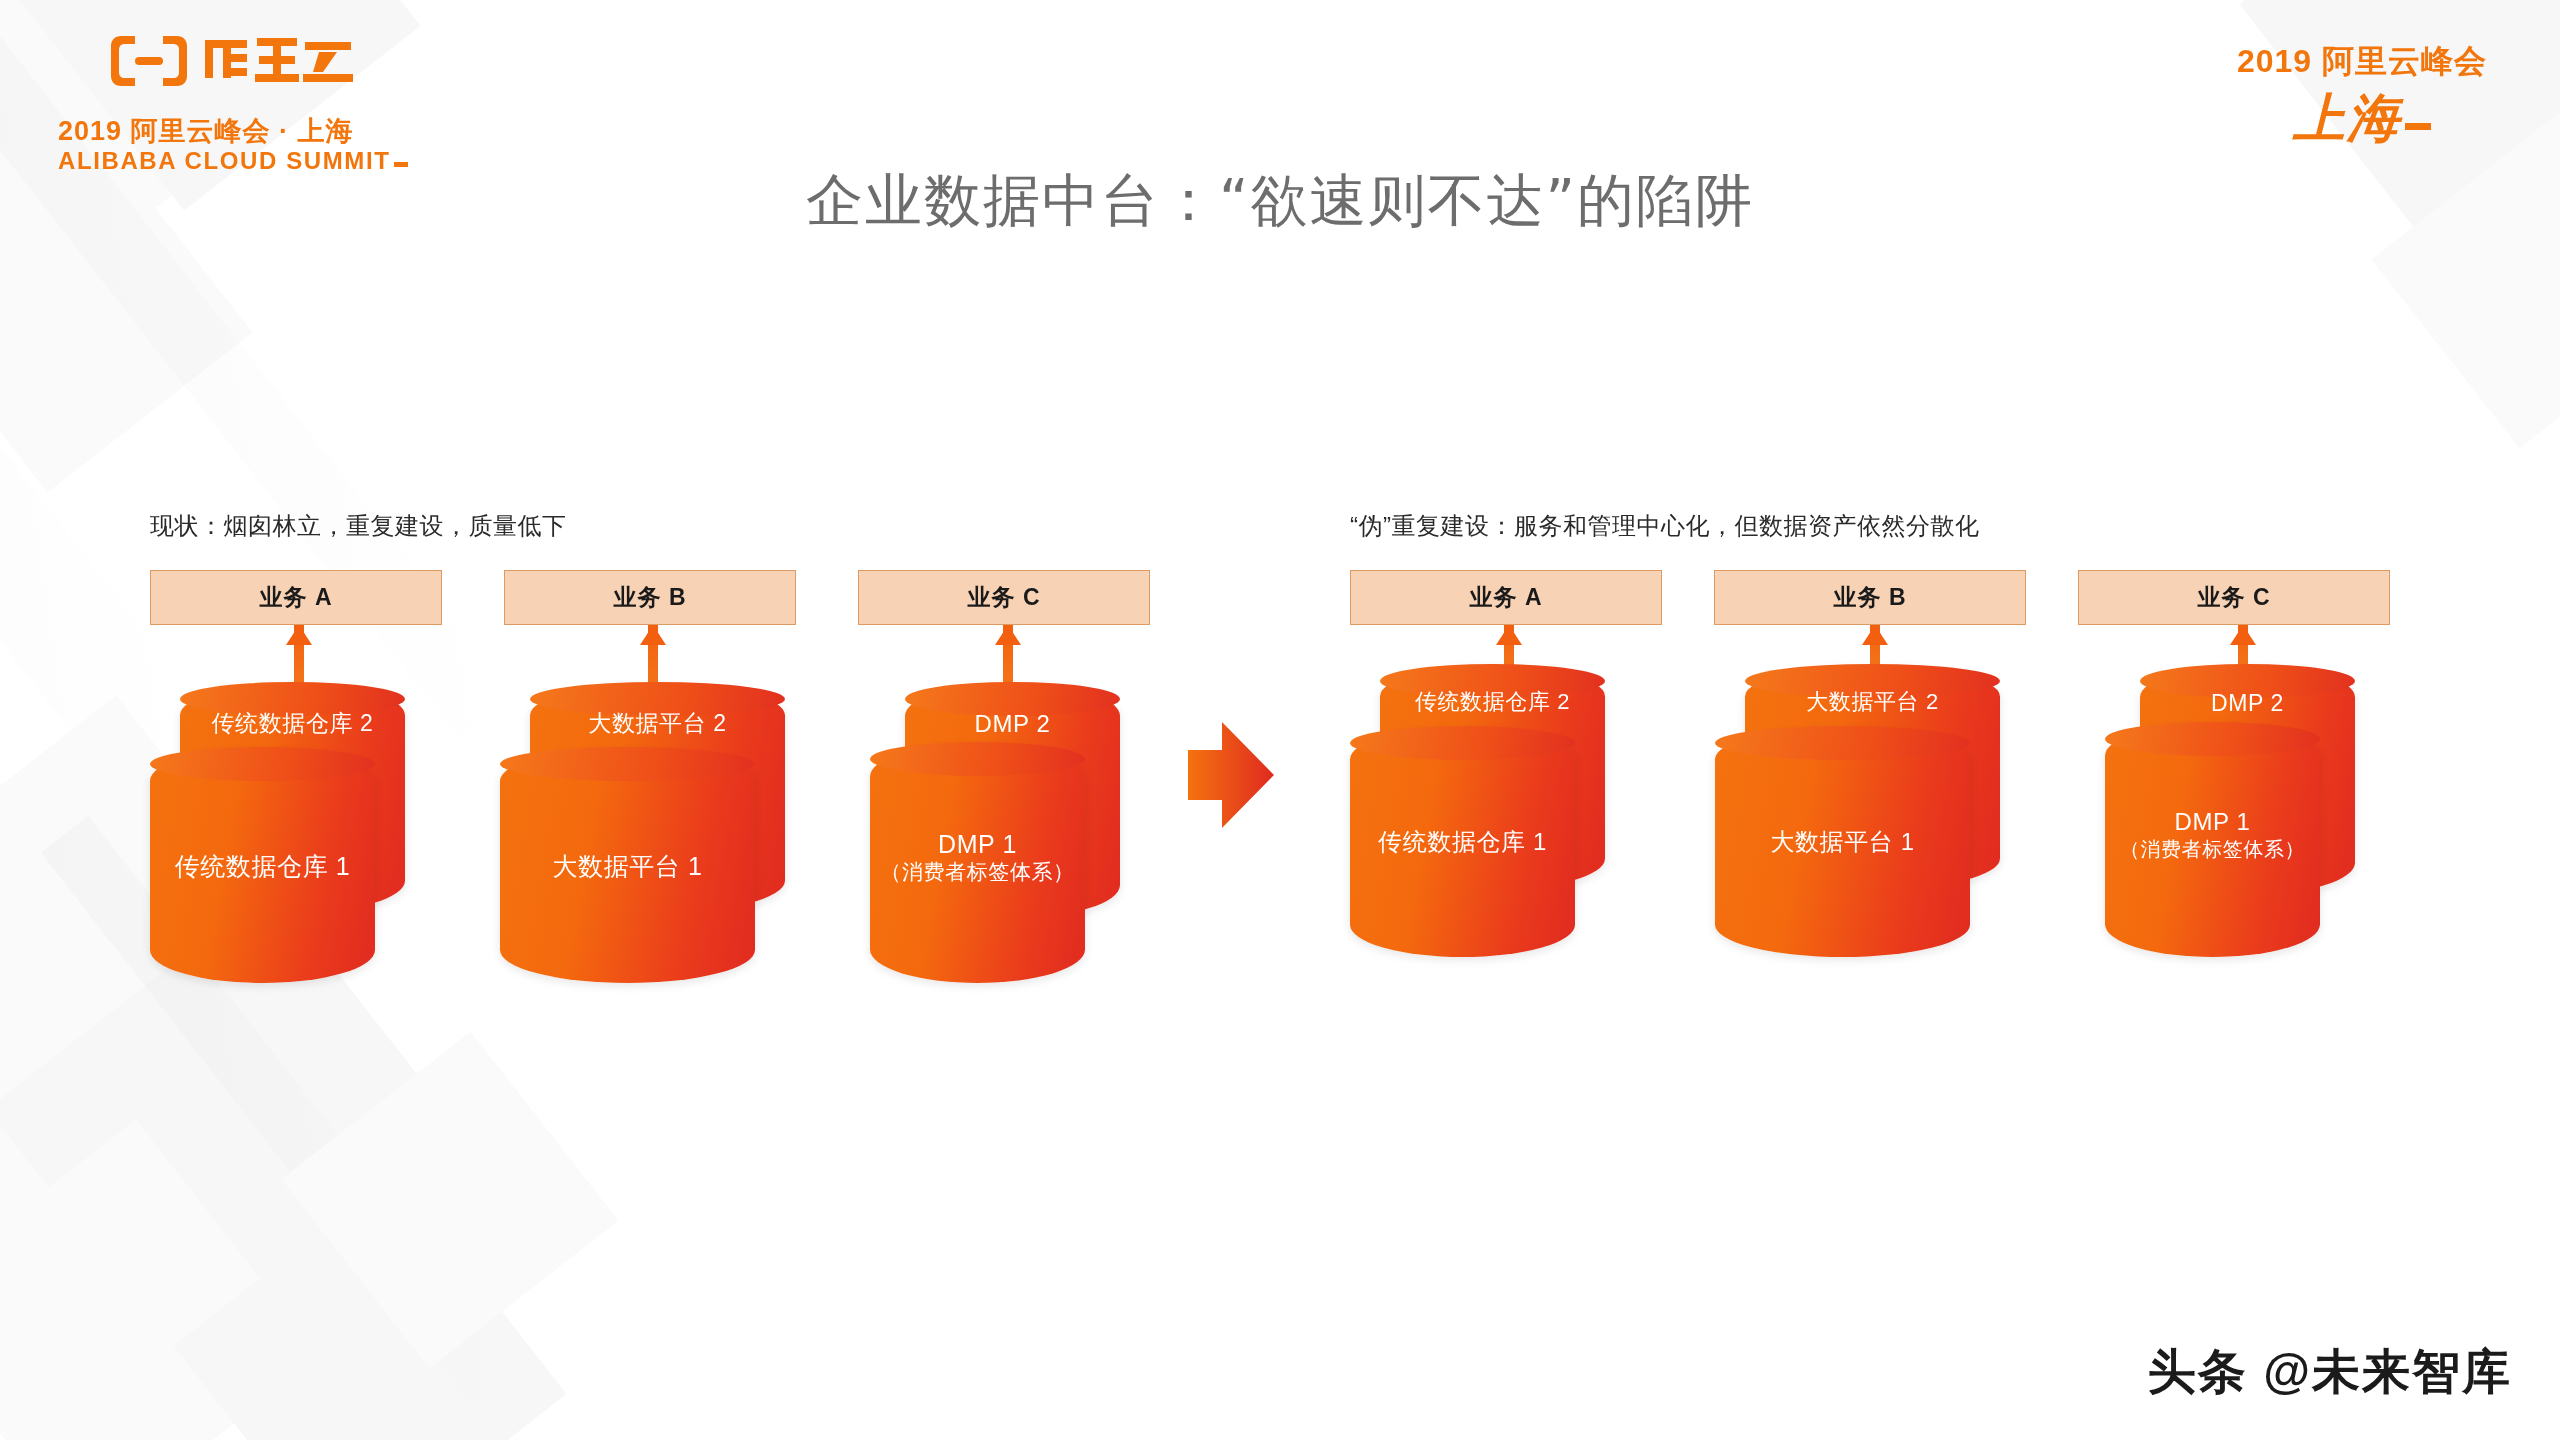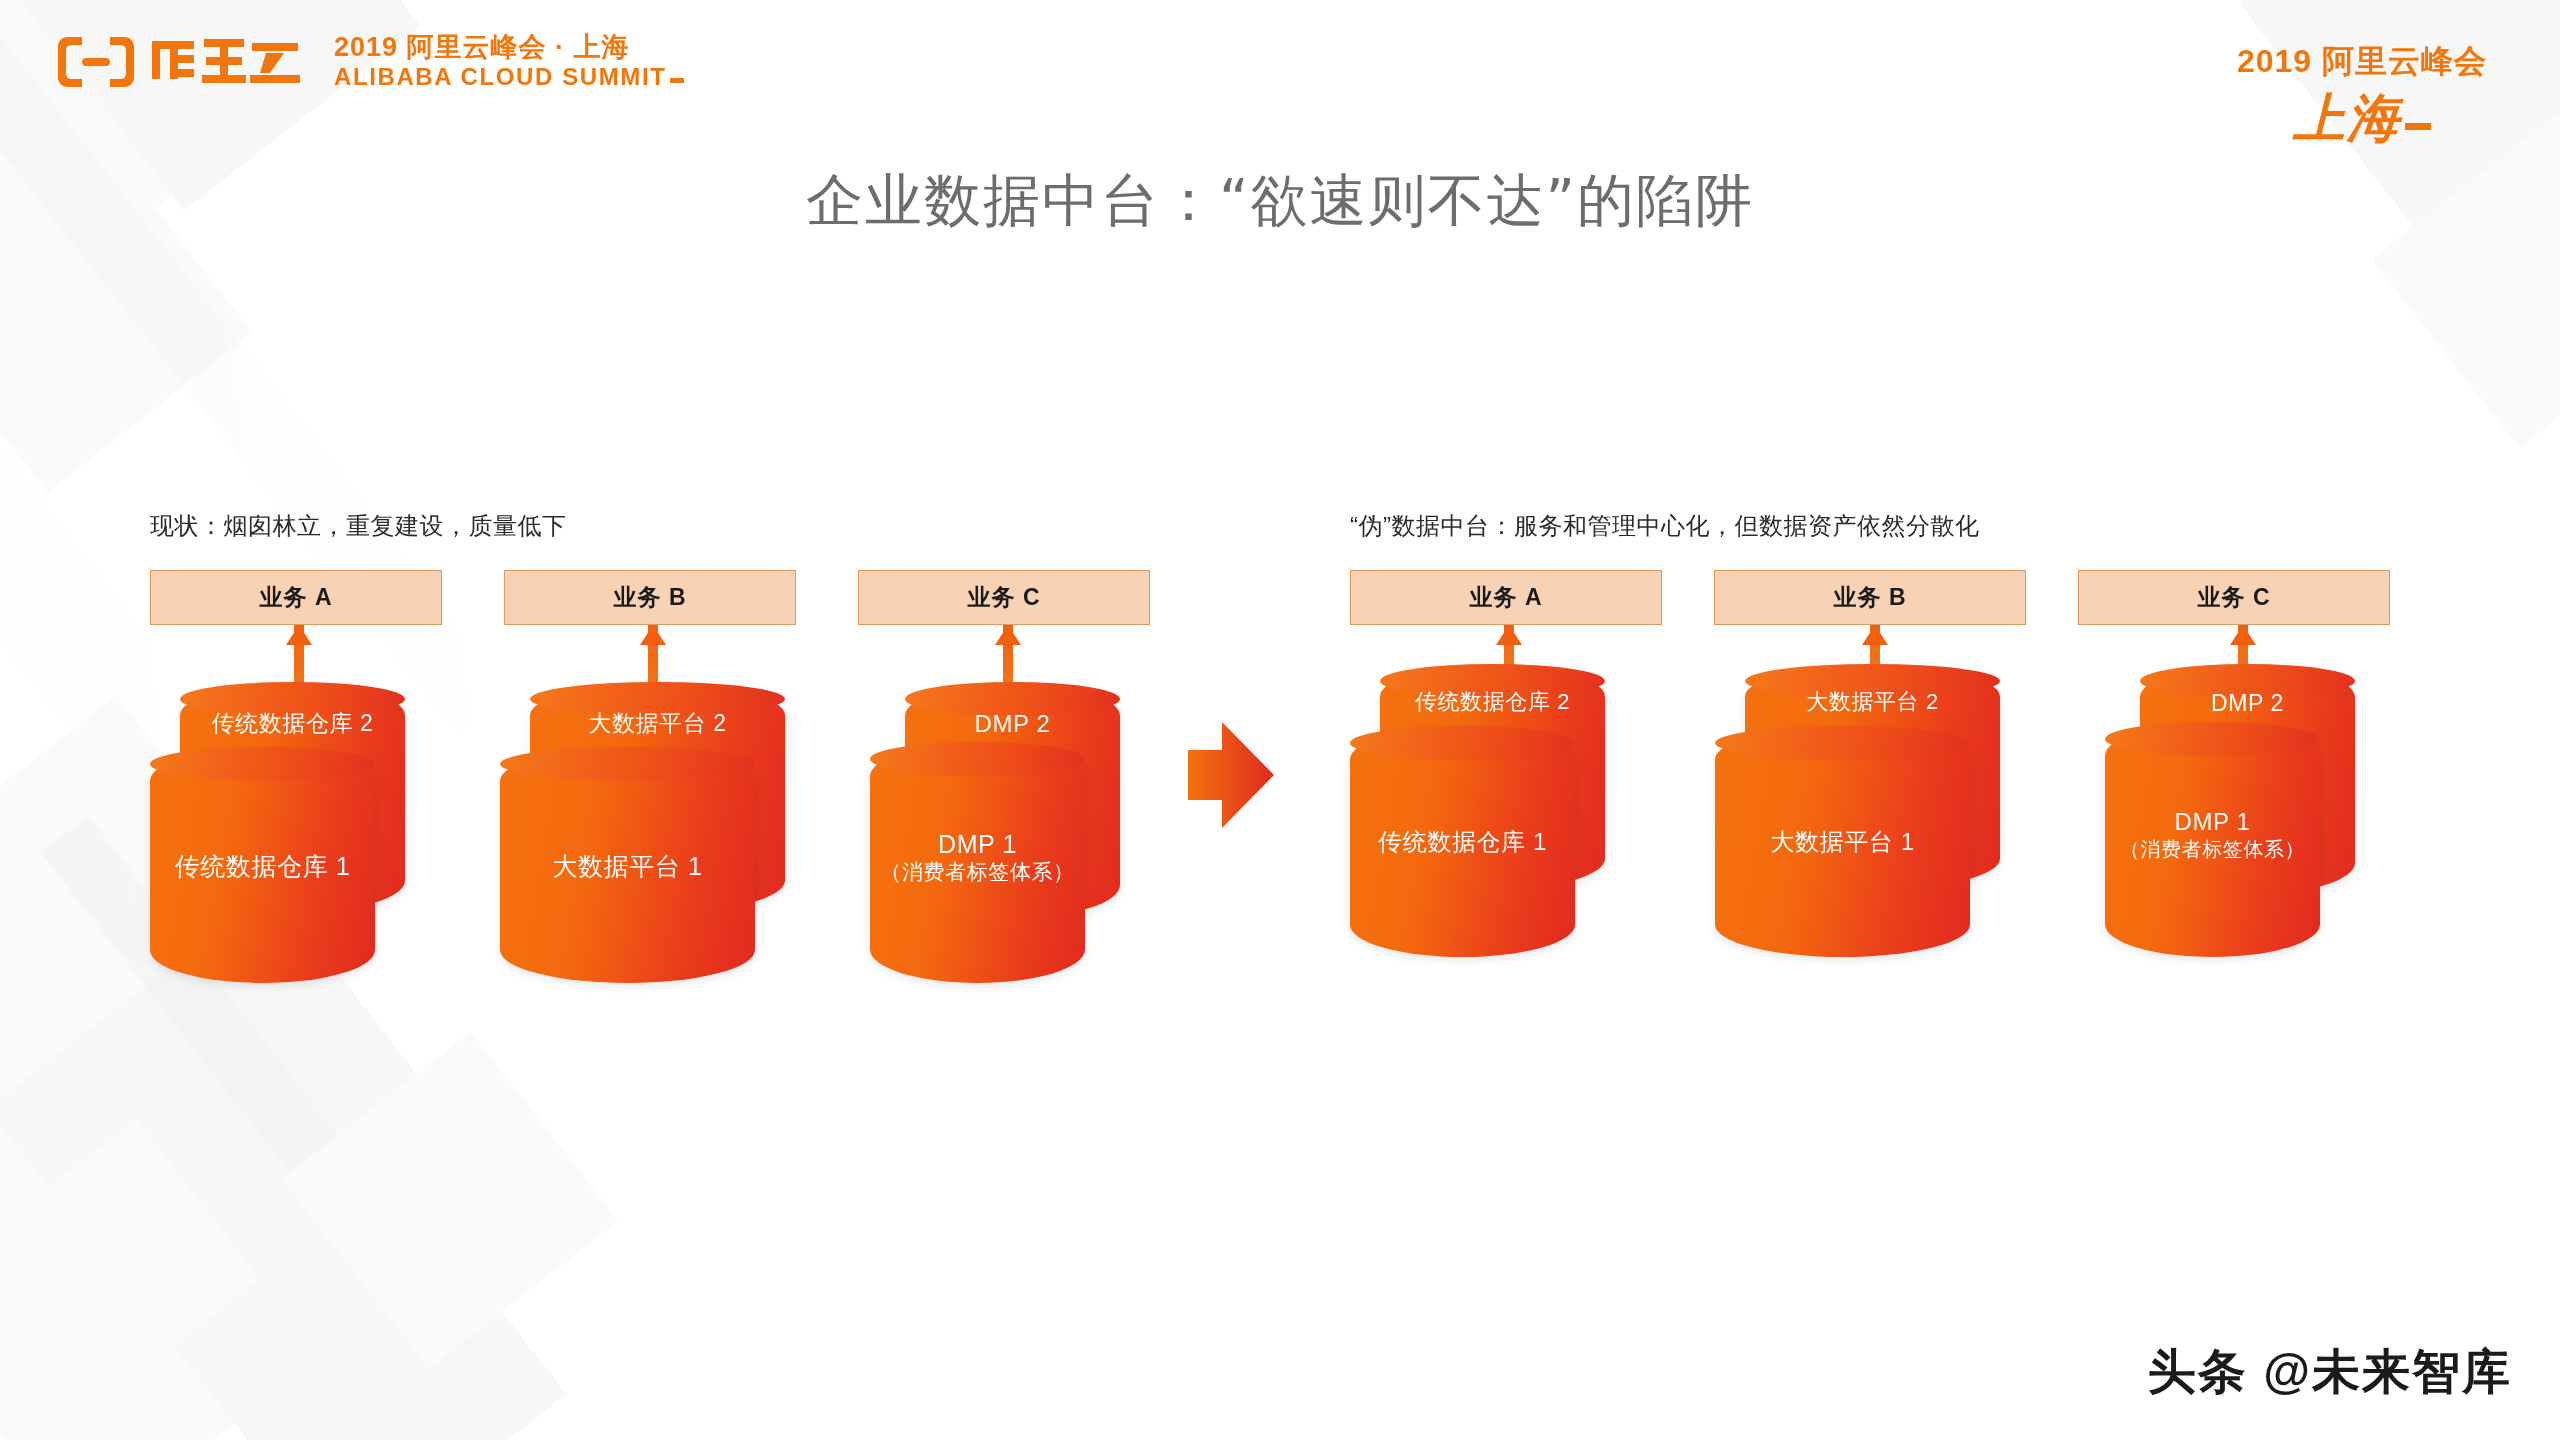--- a/index.html
+++ b/index.html
@@ -47,20 +47,21 @@
     width: 100%;
     height: 160px;
   }
   .logo-group {
     position: absolute;
     left: 52px;
     top: 32px;
     display: flex;
     align-items: center;
     gap: 26px;
+    flex-direction: column;
   }
   .ali-mark {
     width: 250px;
     height: 58px;
     display: block;
   }
   .summit-text {
     display: flex;
     flex-direction: column;
     justify-content: center;
@@ -394,21 +395,21 @@
         <linearGradient id="midArrowGrad" x1="0" y1="0" x2="1" y2="0">
           <stop offset="0%" stop-color="#f4720f"></stop>
           <stop offset="100%" stop-color="#e02a20"></stop>
         </linearGradient>
       </defs>
       <polygon points="0,28 34,28 34,0 86,53 34,106 34,78 0,78" fill="url(#midArrowGrad)"></polygon>
     </svg>
   </div>
 
   <div class="panel right">
-    <div class="panel-caption">“伪”数据中台：服务和管理中心化，但数据资产依然分散化</div>
+    <div class="panel-caption">“伪”重复建设：服务和管理中心化，但数据资产依然分散化</div>
 
     <div class="biz-row">
       <div class="biz-box">业务 A</div>
       <div class="biz-box">业务 B</div>
       <div class="biz-box">业务 C</div>
     </div>
 
 
     <div class="arrow-row short">
       <div class="up-arrow" style="left:146px;">

